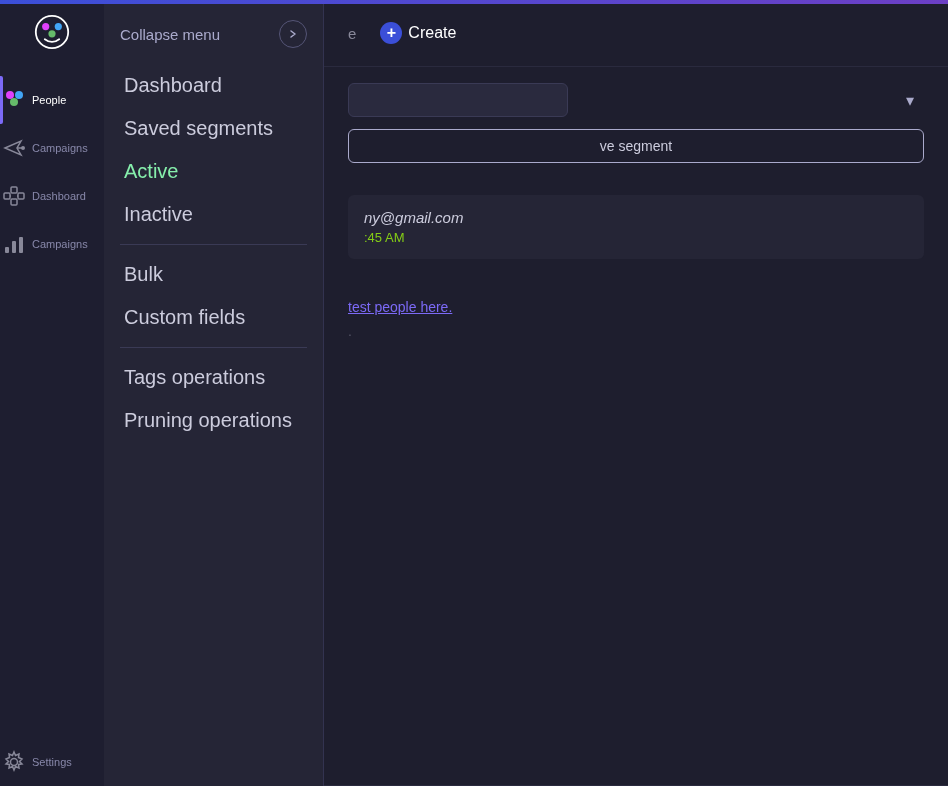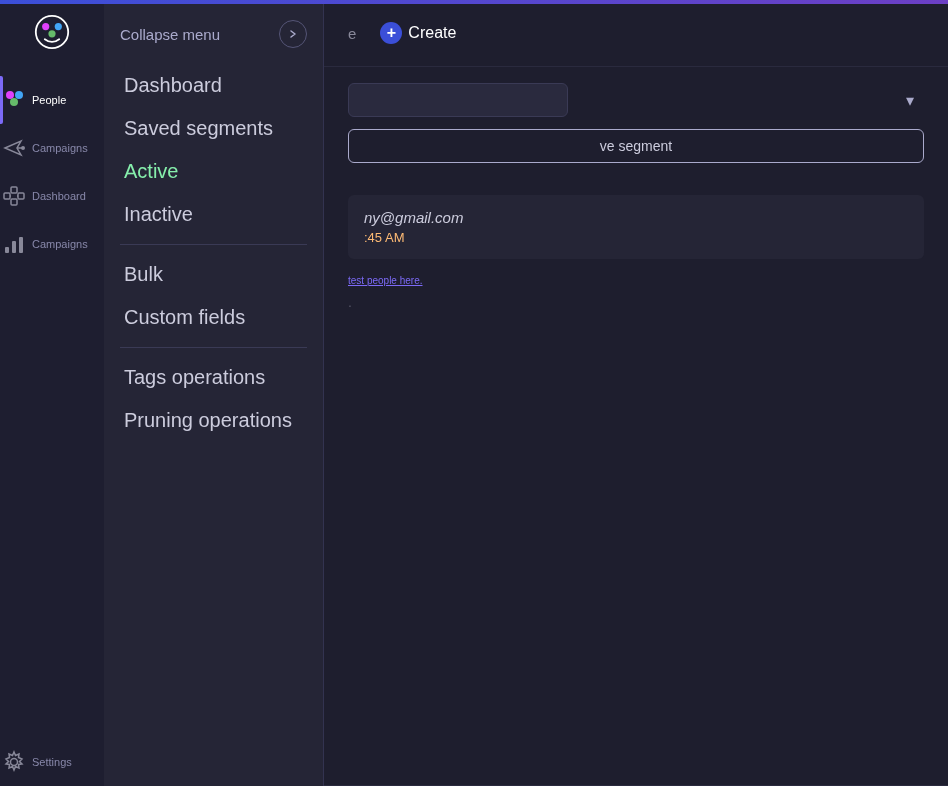--- a/index.html
+++ b/index.html
@@ -241,21 +241,21 @@
       font-size: 14px;
     }
 
     .email-text {
       color: #ccccdd;
       font-size: 15px;
       font-style: italic;
     }
 
     .time-text {
-      color: #fdba74;
+      color: #84cc16;
       font-size: 13px;
       margin-top: 4px;
     }
 
     .link-text {
       color: #7c6af7;
       text-decoration: underline;
       cursor: pointer;
     }
   </style>
@@ -385,21 +385,21 @@
     </div>
     <button class="segment-btn">ve segment</button>
   </div>
 
   <div class="content-body">
     <div class="table-row-content">
       <div class="email-text">ny@gmail.com</div>
       <div class="time-text">:45 AM</div>
     </div>
 
-    <div style="margin-top: 16px; color:#888899; font-size:10px;">
+    <div style="margin-top: 40px; color:#888899; font-size:14px;">
       <span class="link-text">test people here.</span>
     </div>
 
     <div style="margin-top: 8px; color:#555566;">.</div>
   </div>
 
   <div style="position:absolute; bottom:0; left:0; right:0; height:1px; background:#2a2a3e;"></div>
 </div>
 
 </body></html>

